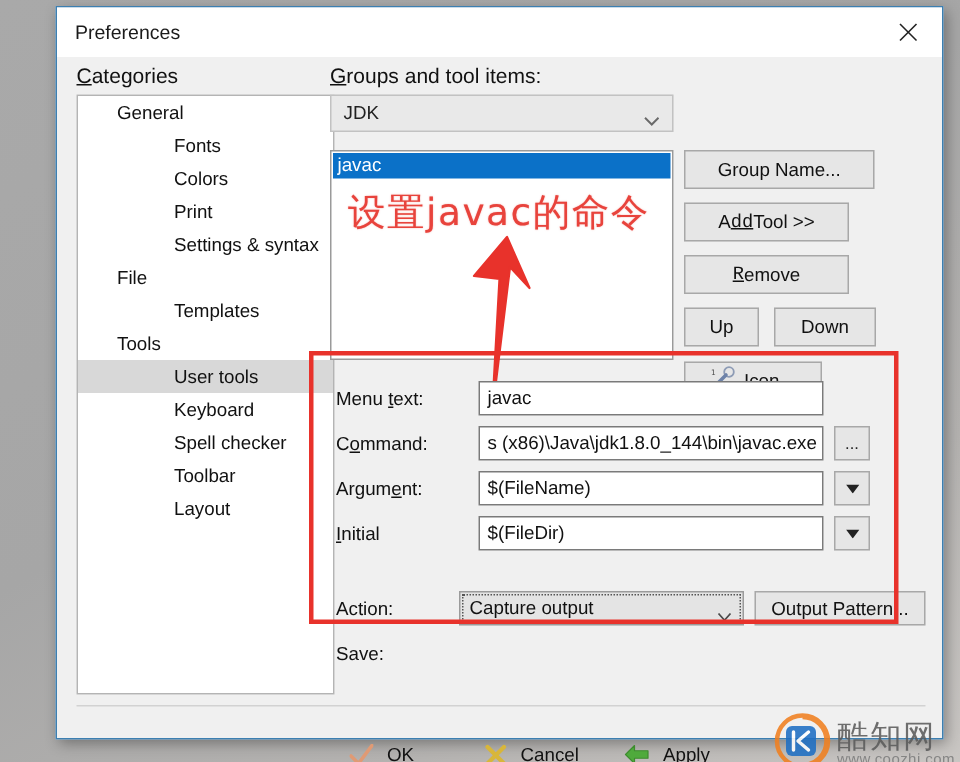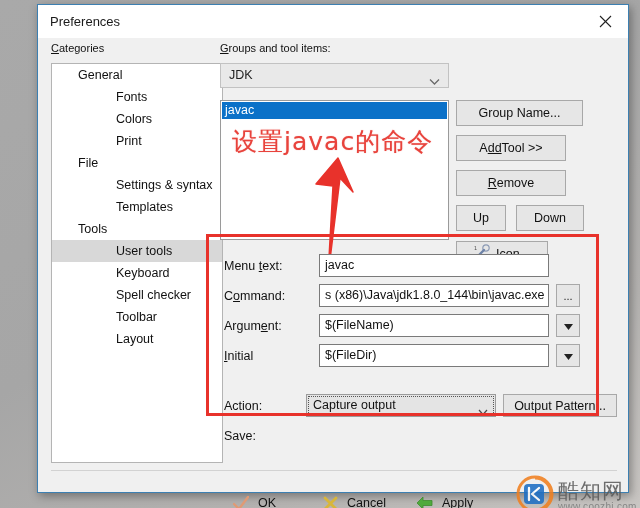--- a/index.html
+++ b/index.html
@@ -58,21 +58,21 @@
     position: absolute;
     left: 0;
     top: 33px;
     right: 0;
     bottom: 0;
     background: #f0f0f0;
   }
 
   .grp-label {
     position: absolute;
-    font-size: 11px;
+    font-size: 14px;
     color: #111;
     white-space: nowrap;
   }
   .grp-label u { text-decoration: underline; }
 
   
   #categories-box {
     position: absolute;
     left: 13px;
     top: 25px;
@@ -168,21 +168,21 @@
     background: #e6e6e6;
     border: 1px solid #a8a8a8;
     box-sizing: border-box;
     font-size: 12.5px;
     color: #111;
     display: flex;
     align-items: center;
     justify-content: center;
     white-space: nowrap;
   }
-  .btn u { text-decoration: underline; }
+  .btn u { text-decoration: underline; font-family: Liberation Mono, monospace; }
 
   #btn-group-name { left: 418px; top: 62px;  width: 127px; height: 26px; }
   #btn-add-tool   { left: 418px; top: 97px;  width: 110px; height: 26px; }
   #btn-remove     { left: 418px; top: 132px; width: 110px; height: 26px; }
   #btn-up         { left: 418px; top: 167px; width: 50px;  height: 26px; }
   #btn-down       { left: 478px; top: 167px; width: 68px;  height: 26px; }
   #btn-icon       { left: 418px; top: 203px; width: 92px;  height: 26px; }
   #btn-icon .tool-ico {
     margin-right: 5px;
     display: inline-block;
@@ -357,22 +357,22 @@
   <div id="client">
 
     <div class="grp-label" style="left:13px; top:4px;">
       <u>C</u><span>ategories</span>
     </div>
     <div id="categories-box">
         <div class="tree-item"><span>General</span></div>
         <div class="tree-item lvl2"><span>Fonts</span></div>
         <div class="tree-item lvl2"><span>Colors</span></div>
         <div class="tree-item lvl2"><span>Print</span></div>
+        <div class="tree-item lvl2"><span>Settings &amp; syntax</span></div>
         <div class="tree-item"><span>File</span></div>
-        <div class="tree-item lvl2"><span>Settings &amp; syntax</span></div>
         <div class="tree-item lvl2"><span>Templates</span></div>
         <div class="tree-item"><span>Tools</span></div>
         <div class="tree-item lvl2 selected"><span>User tools</span></div>
         <div class="tree-item lvl2"><span>Keyboard</span></div>
         <div class="tree-item lvl2"><span>Spell checker</span></div>
         <div class="tree-item lvl2"><span>Toolbar</span></div>
         <div class="tree-item lvl2"><span>Layout</span></div>
       </div>
 
     <div class="grp-label" style="left:182px; top:4px;">

